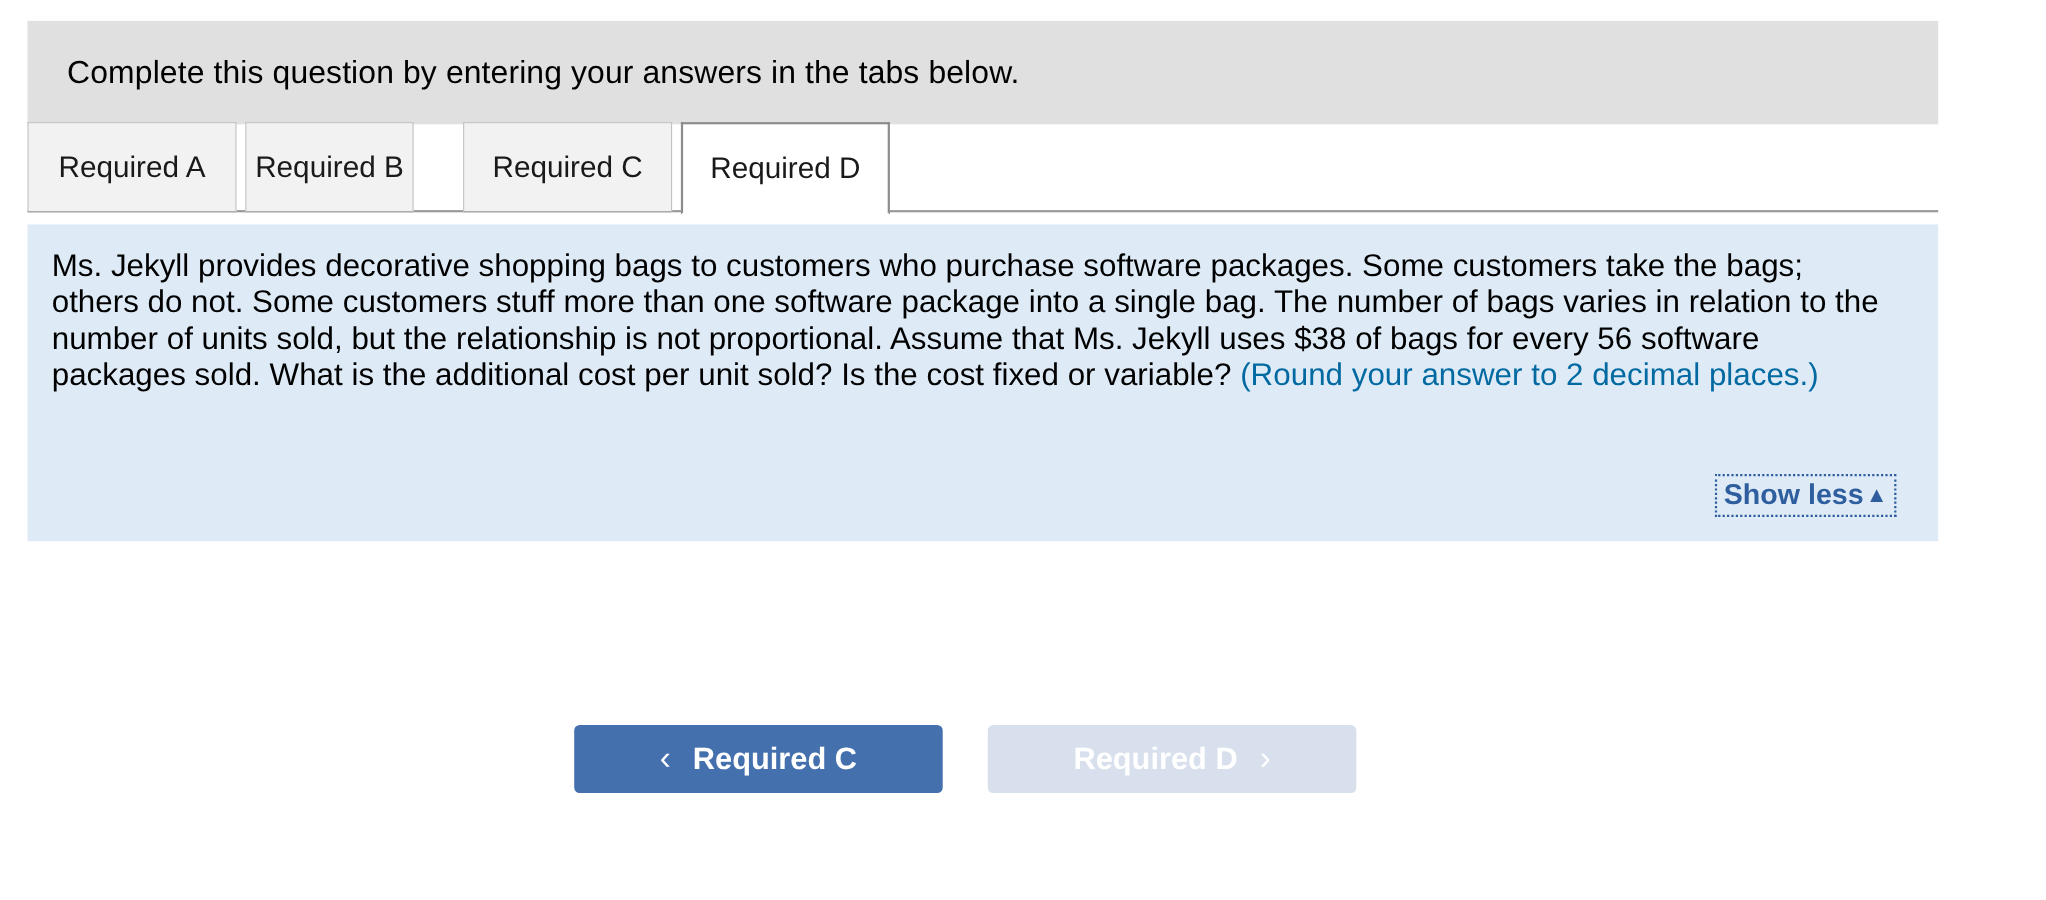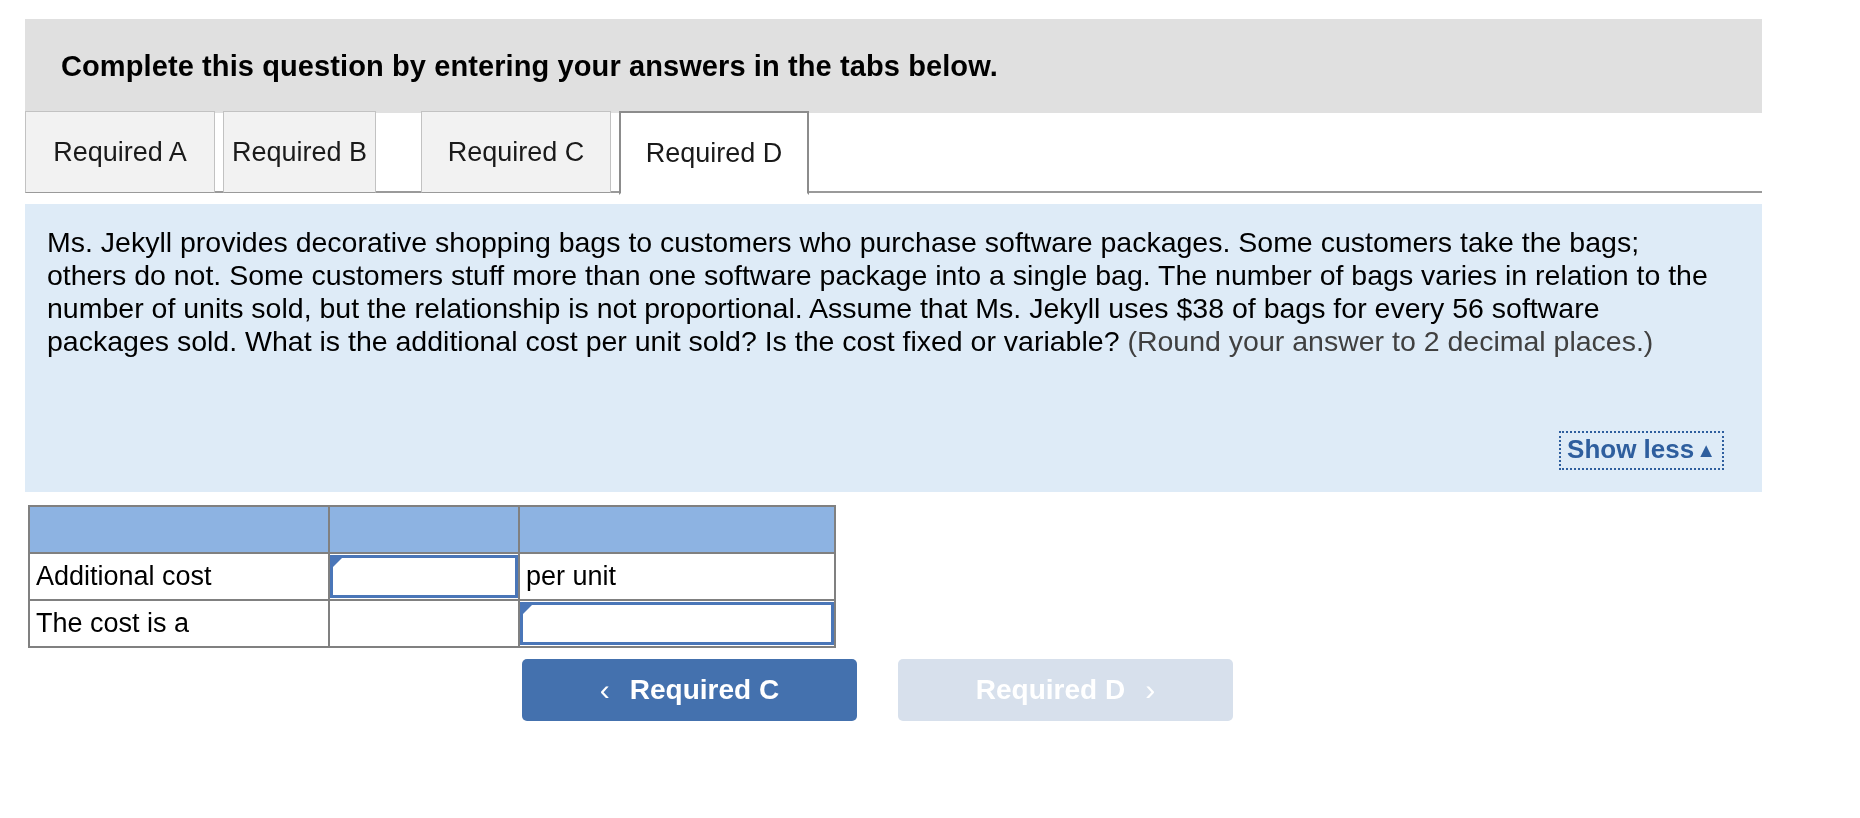--- a/index.html
+++ b/index.html
@@ -27,21 +27,21 @@
     left: 25px;
     top: 19px;
     width: 1737px;
     height: 94px;
     background: #e0e0e0;
     display: flex;
     align-items: center;
   }
   .instruction-text {
     font-size: 29px;
-    font-weight: bold;
+    font-weight: normal;
     color: #000000;
     padding-left: 36px;
     letter-spacing: 0.1px;
     white-space: nowrap;
   }
 
   
   .tab-strip {
     position: absolute;
     left: 25px;
@@ -94,21 +94,21 @@
     height: 288px;
     background: #deebf7;
     z-index: 1;
   }
   .question-body {
     padding: 22px 36px 0 22px;
     font-size: 28.5px;
     line-height: 33px;
     color: #000000;
   }
-  .round-note { color: #404040; text-align: center; }
+  .round-note { color: #0369a1; text-align: center; }
   .show-less-row {
     position: absolute;
     right: 38px;
     bottom: 22px;
     display: flex;
     align-items: center;
   }
   .show-less {
     font-size: 26px;
     font-weight: bold;
@@ -245,43 +245,20 @@
       <span>Ms. Jekyll provides decorative shopping bags to customers who purchase software packages. Some customers take the bags; others do not. Some customers stuff more than one software package into a single bag. The number of bags varies in relation to the number of units sold, but the relationship is not proportional. Assume that Ms. Jekyll uses $38 of bags for every 56 software packages sold. What is the additional cost per unit sold? Is the cost fixed or variable? </span><span class="round-note">(Round your answer to 2 decimal places.)</span>
     </div>
     <div class="show-less-row">
       <span class="show-less">
         <span>Show less</span>
           <span class="caret">▲</span>
       </span>
     </div>
   </div>
 
-  <table class="answer-table">
-    <tbody>
-        <tr class="header-row">
-      <td class="col-label"></td>
-      <td class="col-mid"></td>
-      <td class="col-end"></td>
-    </tr>
-    <tr>
-      <td class="col-label">Additional cost</td>
-      <td class="col-mid cell-input">
-        <span class="field" title=""></span>
-      </td>
-      <td class="col-end">per unit</td>
-    </tr>
-    <tr>
-      <td class="col-label">The cost is a</td>
-      <td class="col-mid"></td>
-      <td class="col-end cell-input">
-        <span class="field field-wide" title=""></span>
-      </td>
-    </tr>
-  </tbody>
-    </table>
 
   <div class="nav-buttons">
     <button class="nav-btn nav-prev">
       <span class="chev">‹</span>
       <span>Required C</span>
     </button>
     <button class="nav-btn nav-next" disabled="">
       <span>Required D</span>
       <span class="chev">›</span>
     </button>

